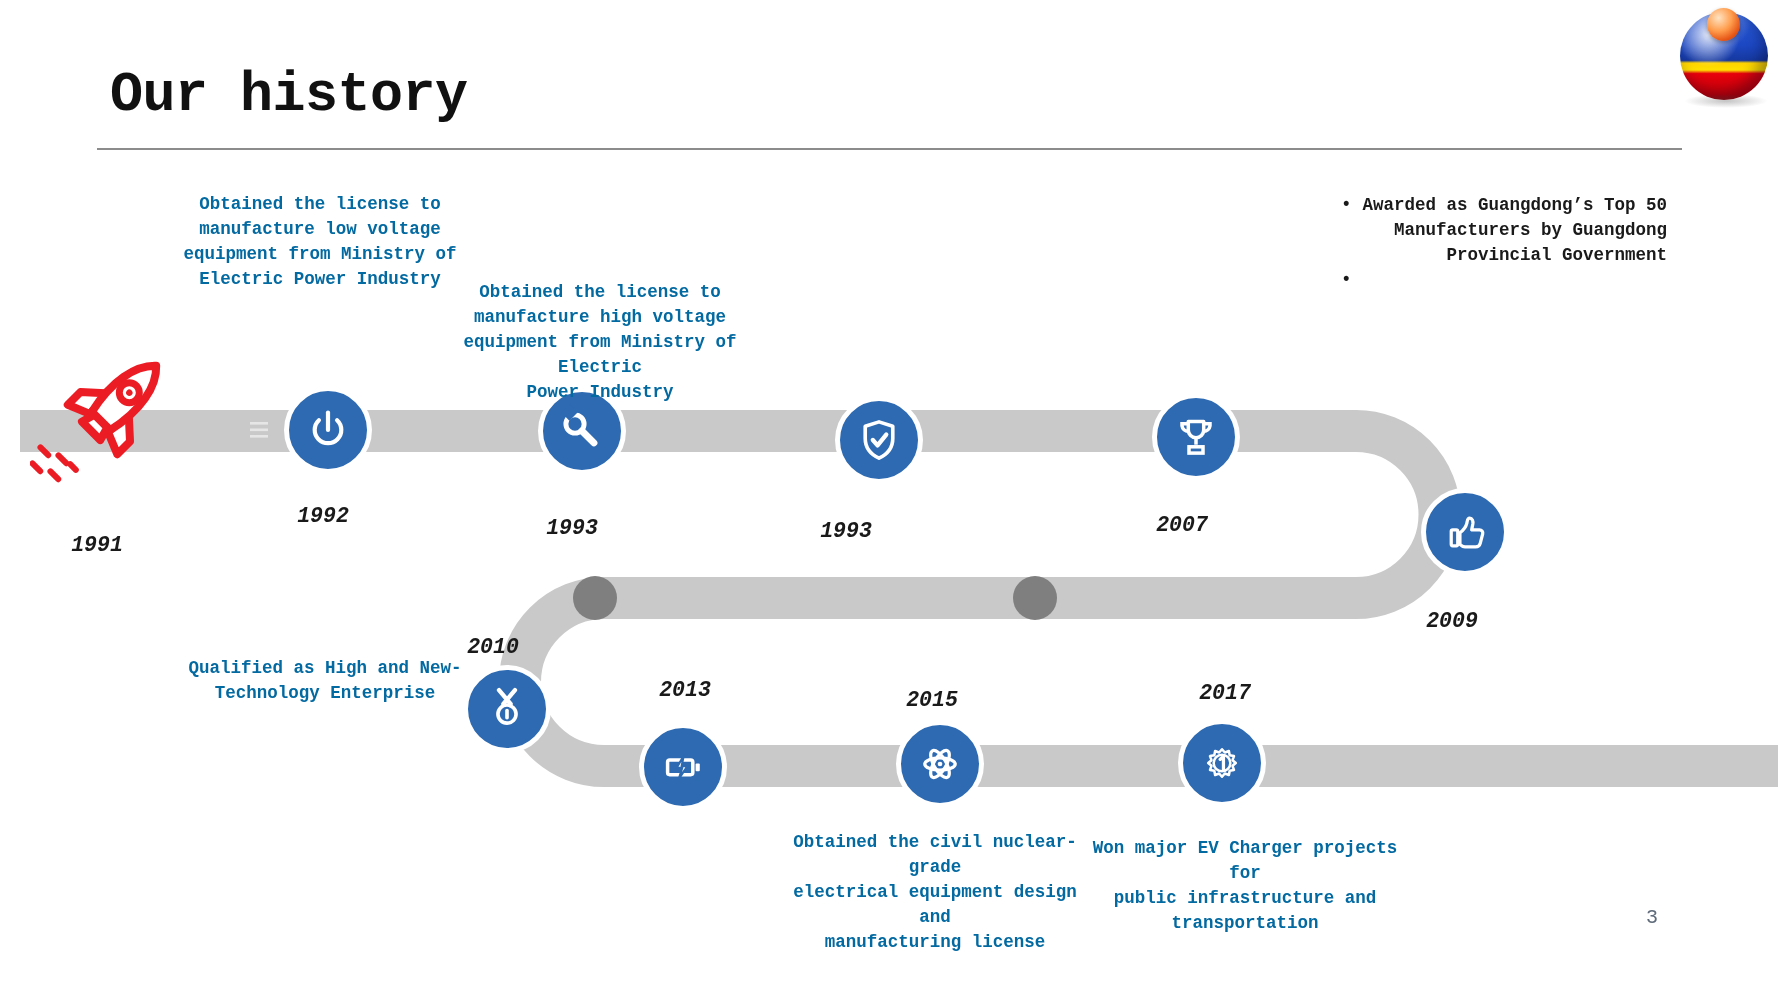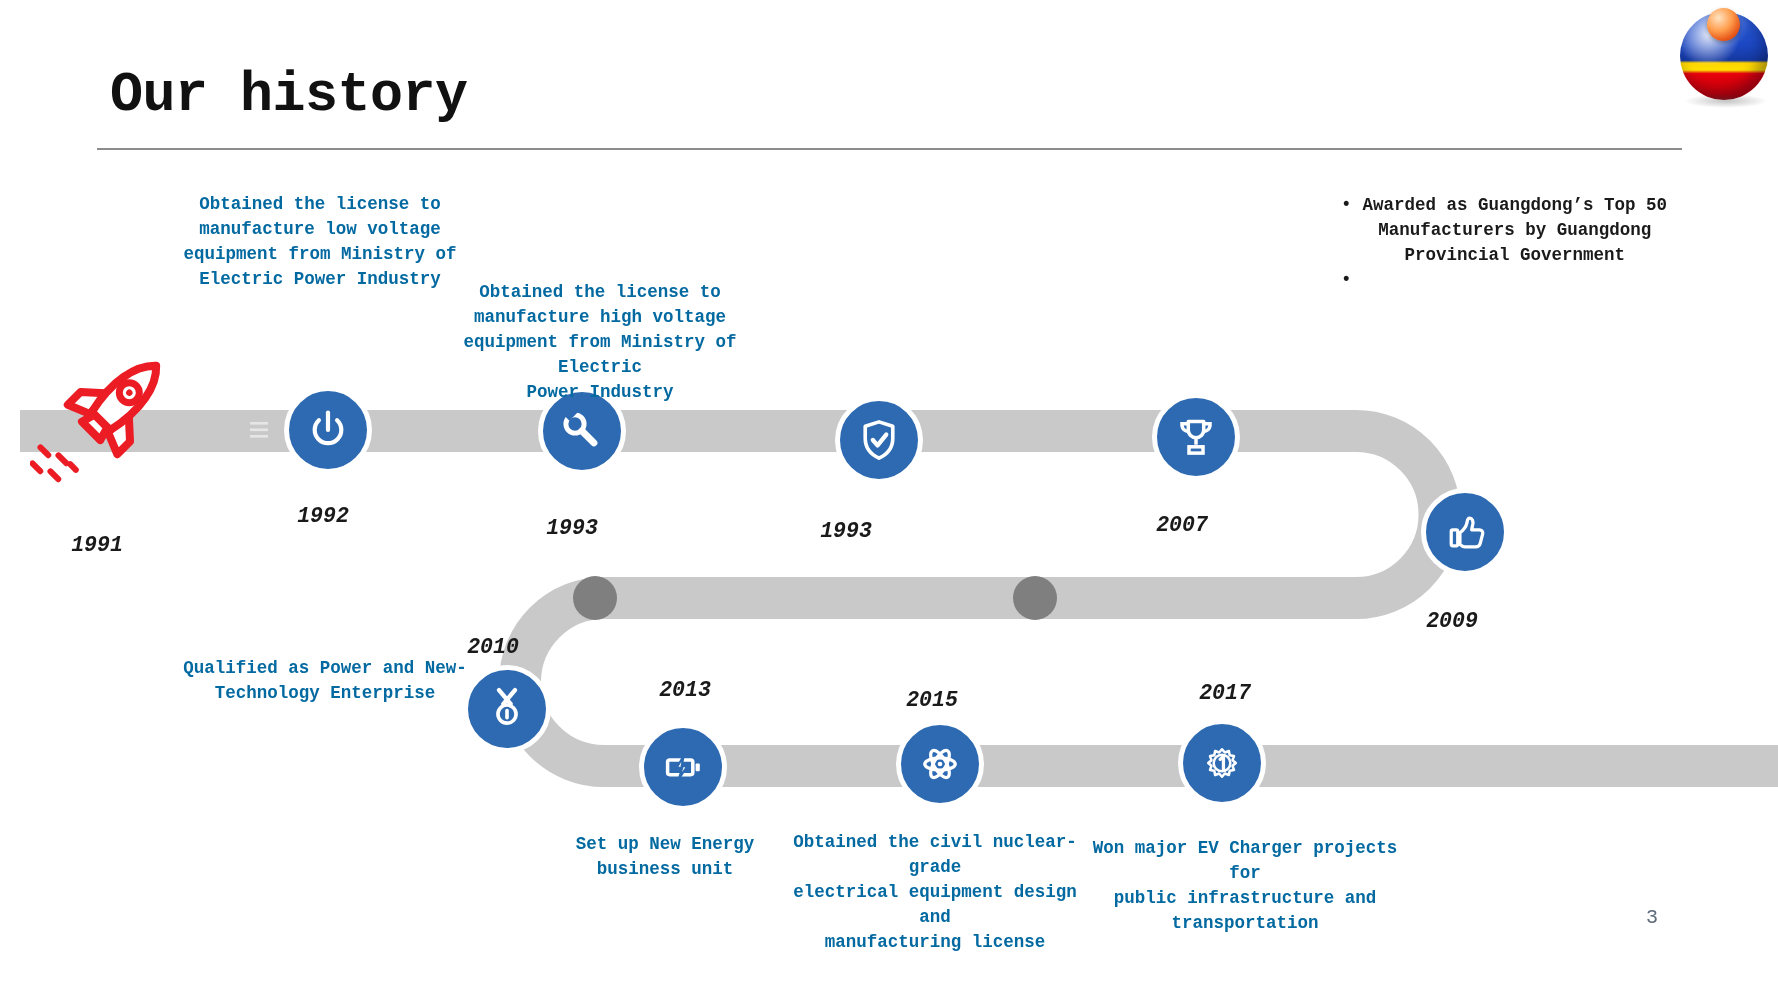--- a/index.html
+++ b/index.html
@@ -41,21 +41,21 @@
     position:absolute; width:110px; text-align:center;
     font-size:21.5px; font-weight:bold; font-style:italic; color:#1a1a1a;
   }
   .desc {
     position:absolute; font-size:17.5px; font-weight:bold; line-height:25px;
     color:#0369a1; text-align:center; white-space:pre-line;
   }
   .bullets { position:absolute; left:1341px; top:193px; width:345px; margin:0; padding:0; list-style:none; }
   .bullets li { display:flex; gap:11px; margin:0; font-size:17.5px; font-weight:bold; line-height:25px; }
   .bullets .b { flex:0 0 auto; }
-  .bullets .t { white-space:pre-line; text-align:center; }
+  .bullets .t { white-space:pre-line; text-align:right; }
 
   .rocket { position:absolute; left:30px; top:332px; width:160px; height:160px; }
   .pagenum { position:absolute; left:1646px; top:906px; font-size:20px; color:#5f6b7a; }
 </style>
 </head>
 <body>
 
 <div class="slide">
 
   <div class="title">Our history</div>
@@ -182,24 +182,22 @@
   <div class="year" style="left:1170px;top:681px">2017</div>
 
   <div class="desc" style="left:160px;top:192px;width:320px">Obtained the license to
 manufacture low voltage
 equipment from Ministry of
 Electric Power Industry</div>
   <div class="desc" style="left:420px;top:280px;width:360px">Obtained the license to
 manufacture high voltage
 equipment from Ministry of Electric
 Power Industry</div>
-  <div class="desc" style="left:180px;top:656px;width:290px">Qualified as Power and New-
+  <div class="desc" style="left:180px;top:656px;width:290px">Qualified as High and New-
 Technology Enterprise</div>
-  <div class="desc" style="left:560px;top:832px;width:210px">Set up New Energy
-business unit</div>
   <div class="desc" style="left:775px;top:830px;width:320px">Obtained the civil nuclear-grade
 electrical equipment design and
 manufacturing license</div>
   <div class="desc" style="left:1075px;top:836px;width:340px">Won major EV Charger projects for
 public infrastructure and
 transportation</div>
 
   <ul class="bullets">
     <li>
       <span class="b">•</span>

